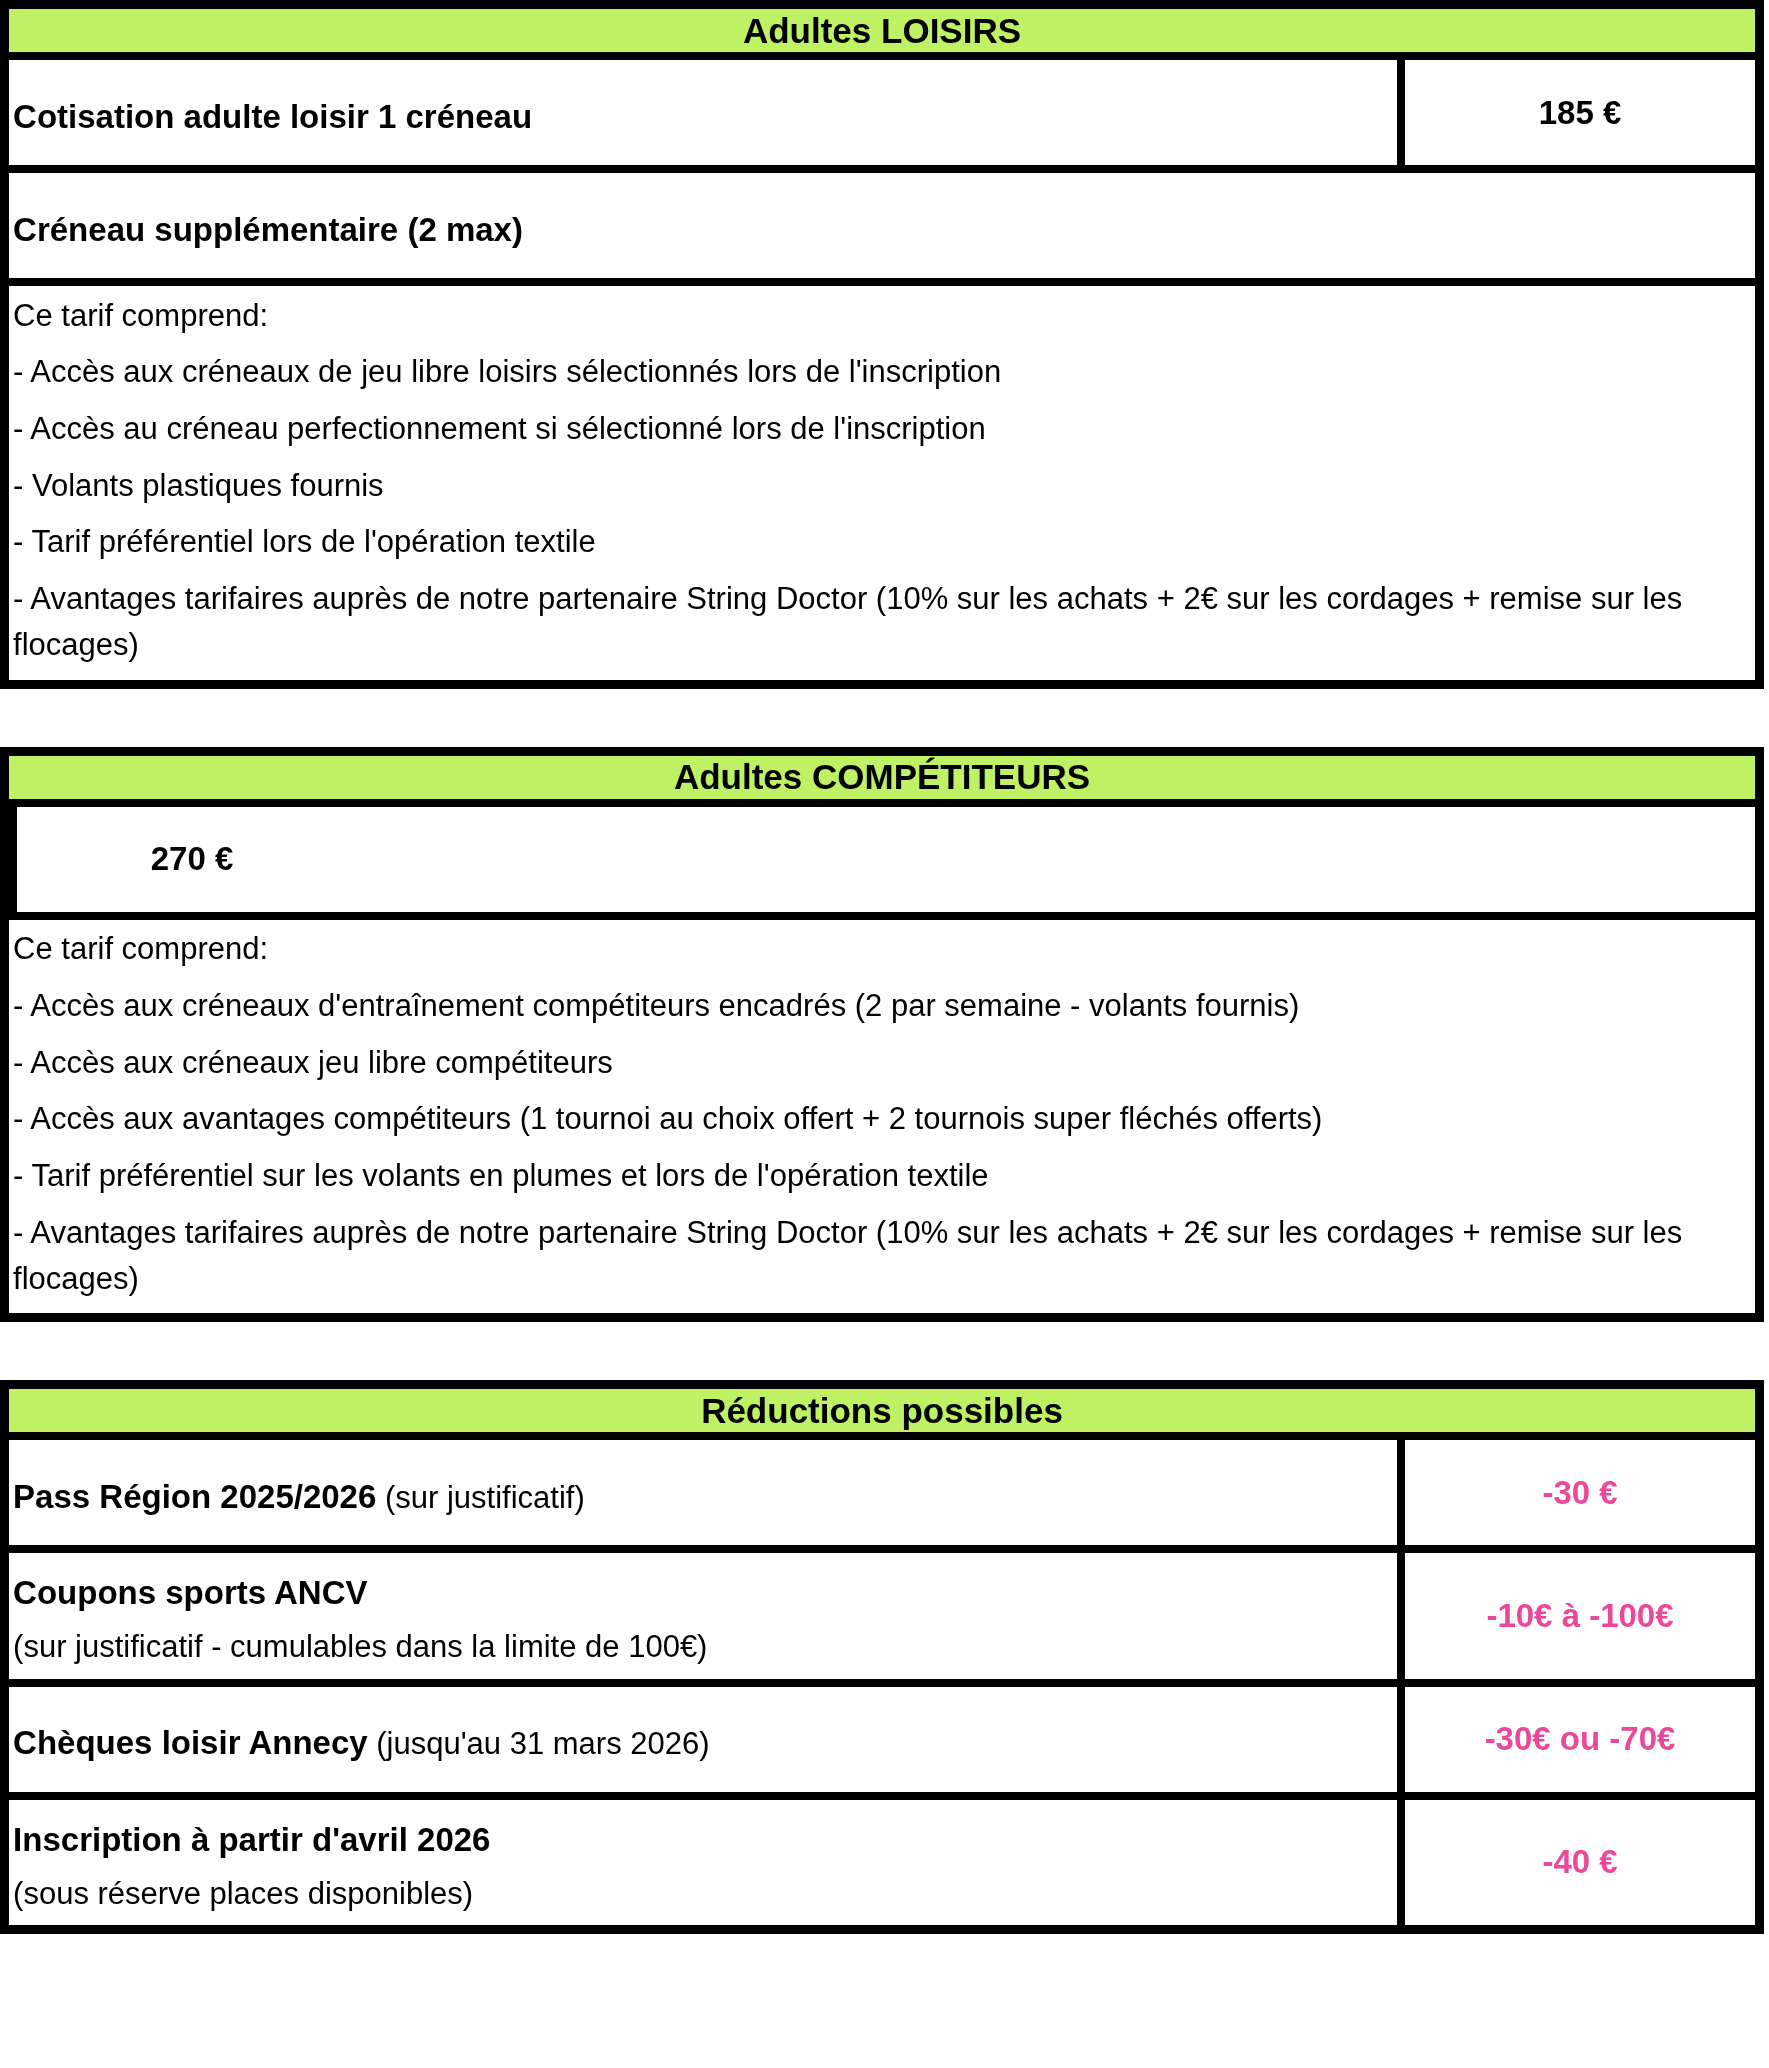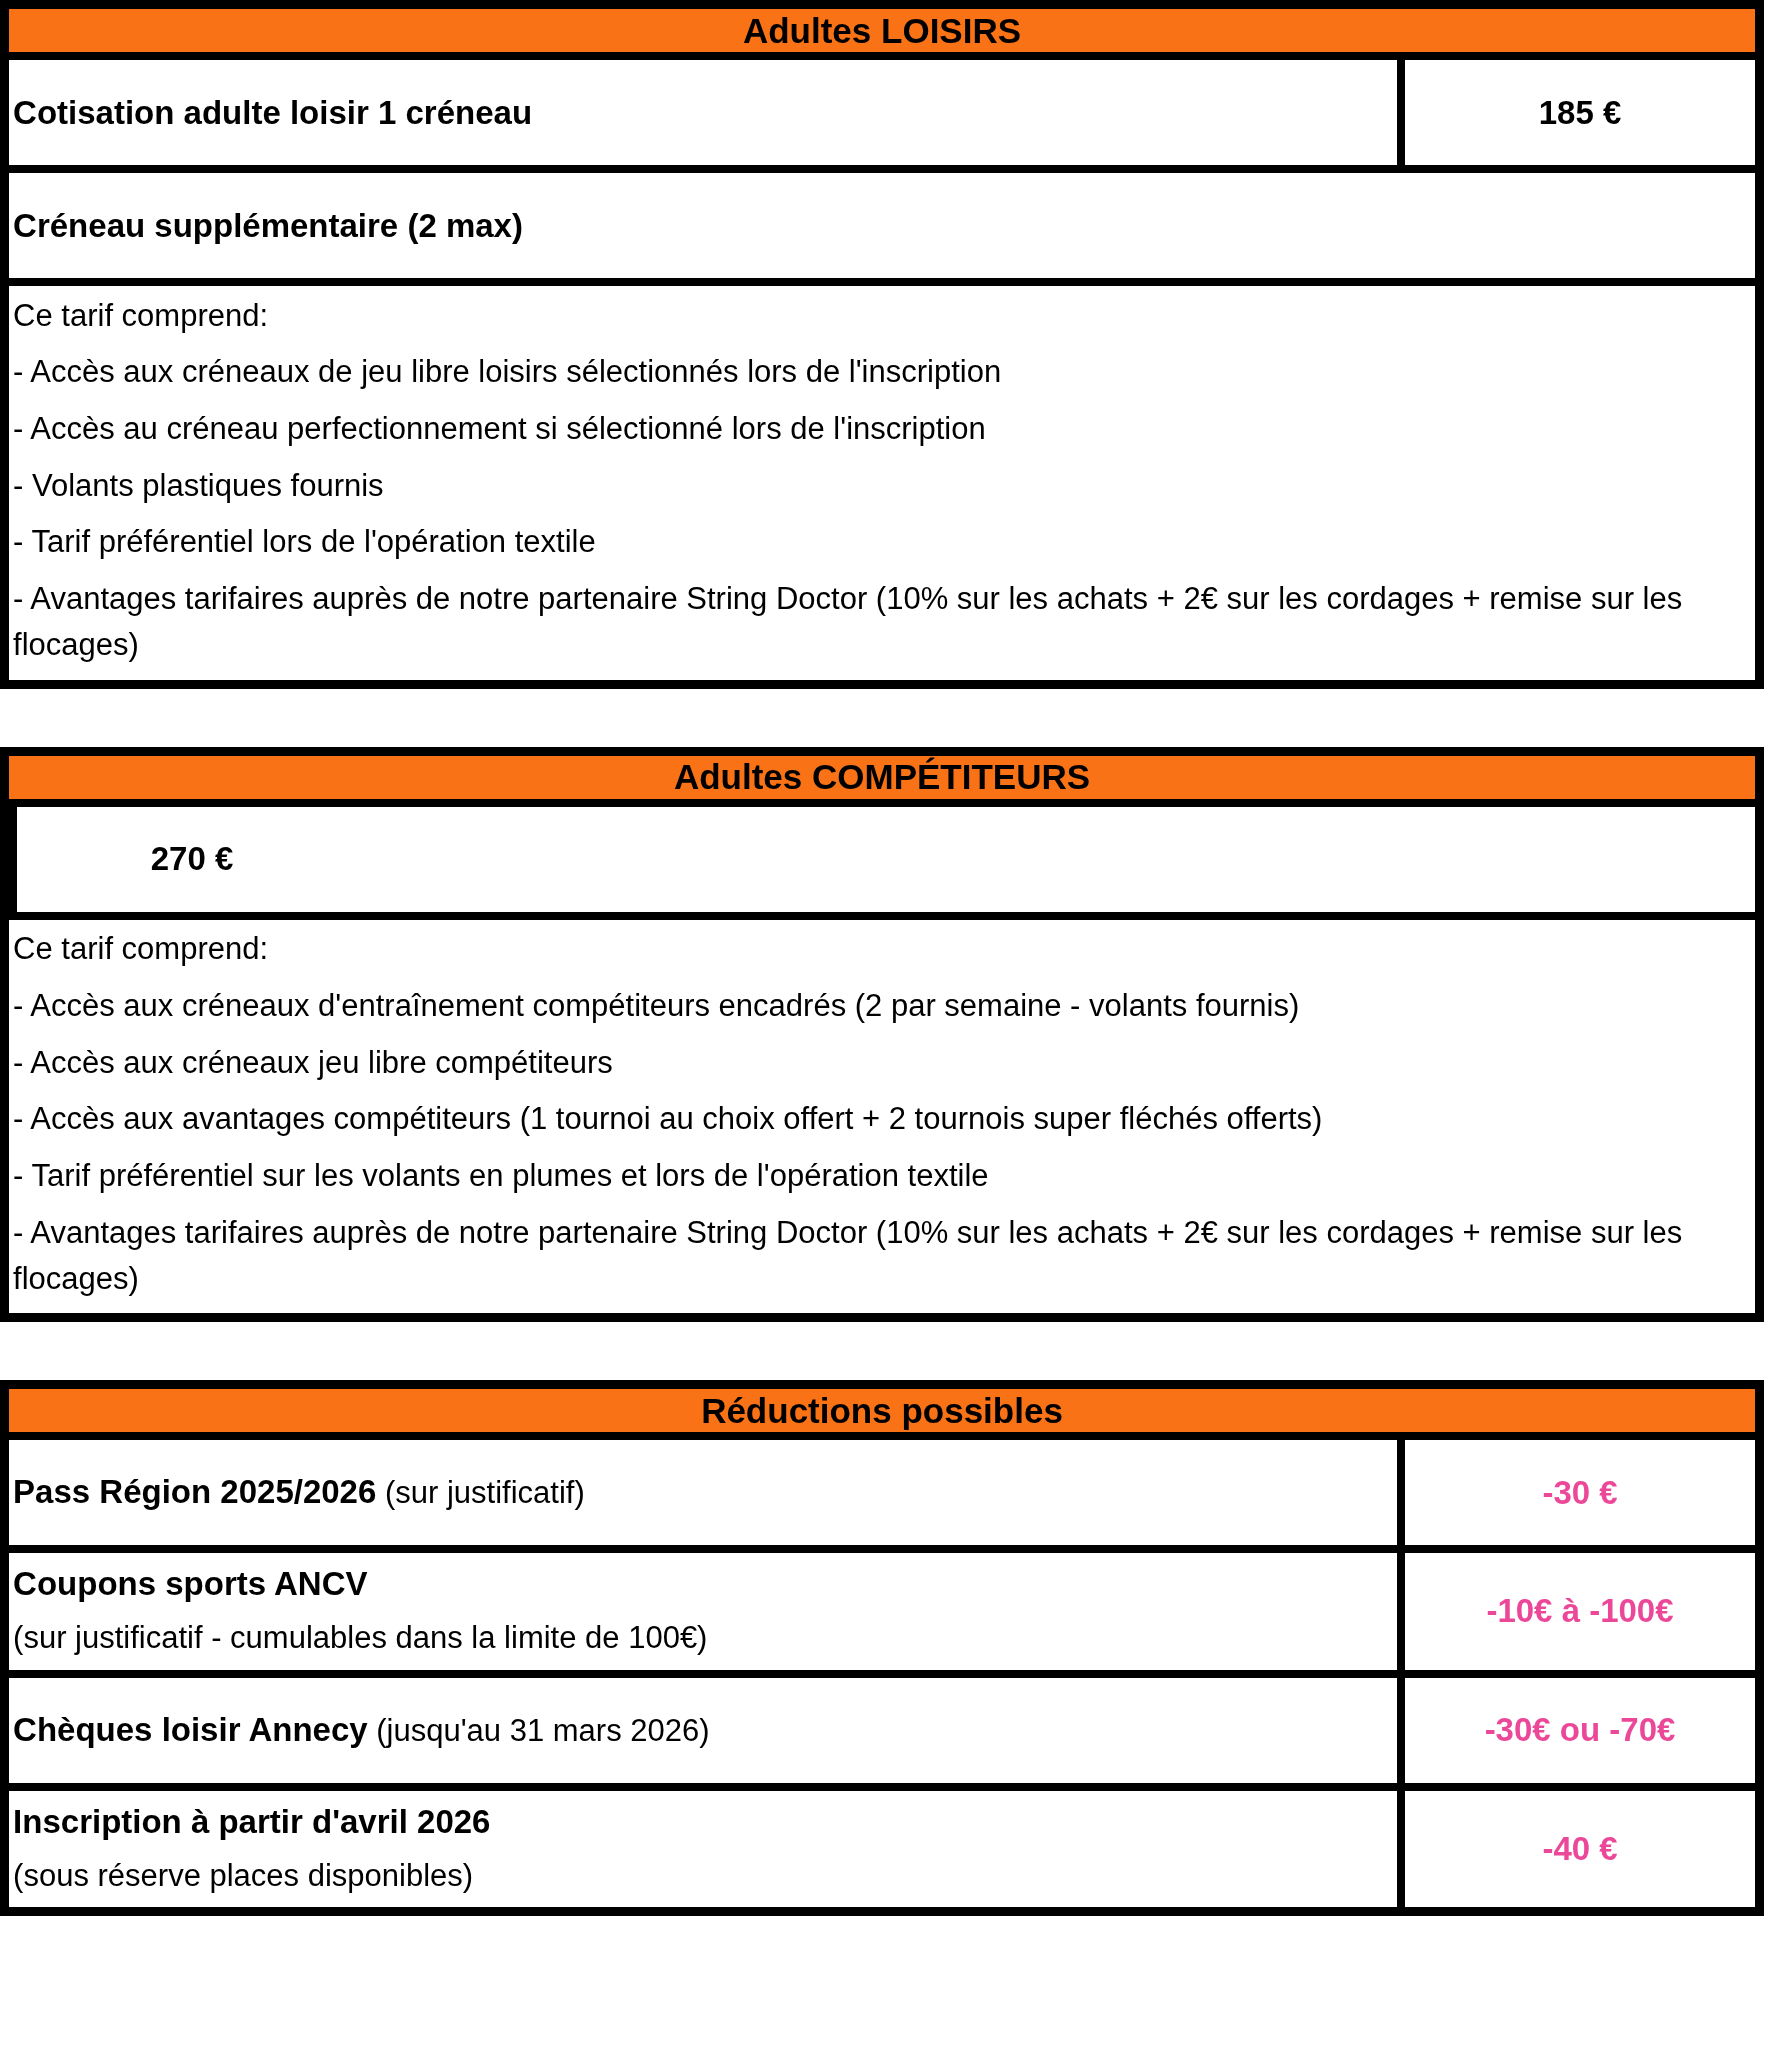--- a/index.html
+++ b/index.html
@@ -13,21 +13,21 @@
     width: 1769px;
     padding: 0;
   }
   .pricing-table {
     width: 1764px;
     border: 9px solid #000000;
     background: #ffffff;
     margin-bottom: 58px;
   }
   .table-title {
-    background: #f97316;
+    background: #bef264;
     height: 51px;
     display: flex;
     align-items: center;
     justify-content: center;
     font-size: 35px;
     font-weight: bold;
     border-bottom: 8.2px solid #000000;
   }
   .row {
     display: flex;
@@ -37,20 +37,21 @@
   }
   .row:last-child { border-bottom: none; }
   .cell-label {
     flex: 1;
     display: flex;
     flex-direction: column;
     justify-content: center;
     padding: 8.2px 20px 8.2px 4.1px;
     font-size: 33px;
     line-height: 46px;
+    margin-top: 9px;
   }
   .cell-label .lbl-bold { font-weight: bold; }
   .cell-label .lbl-normal { font-weight: normal; font-size: 31px; }
   .cell-label .mixline { display: block; }
   .two-line .lbl-bold { display: block; }
   .two-line .lbl-normal { display: block; margin-top: 8.2px; }
   .cell-price {
     width: 358px;
     border-left: 8.2px solid #000000;
     display: flex;

